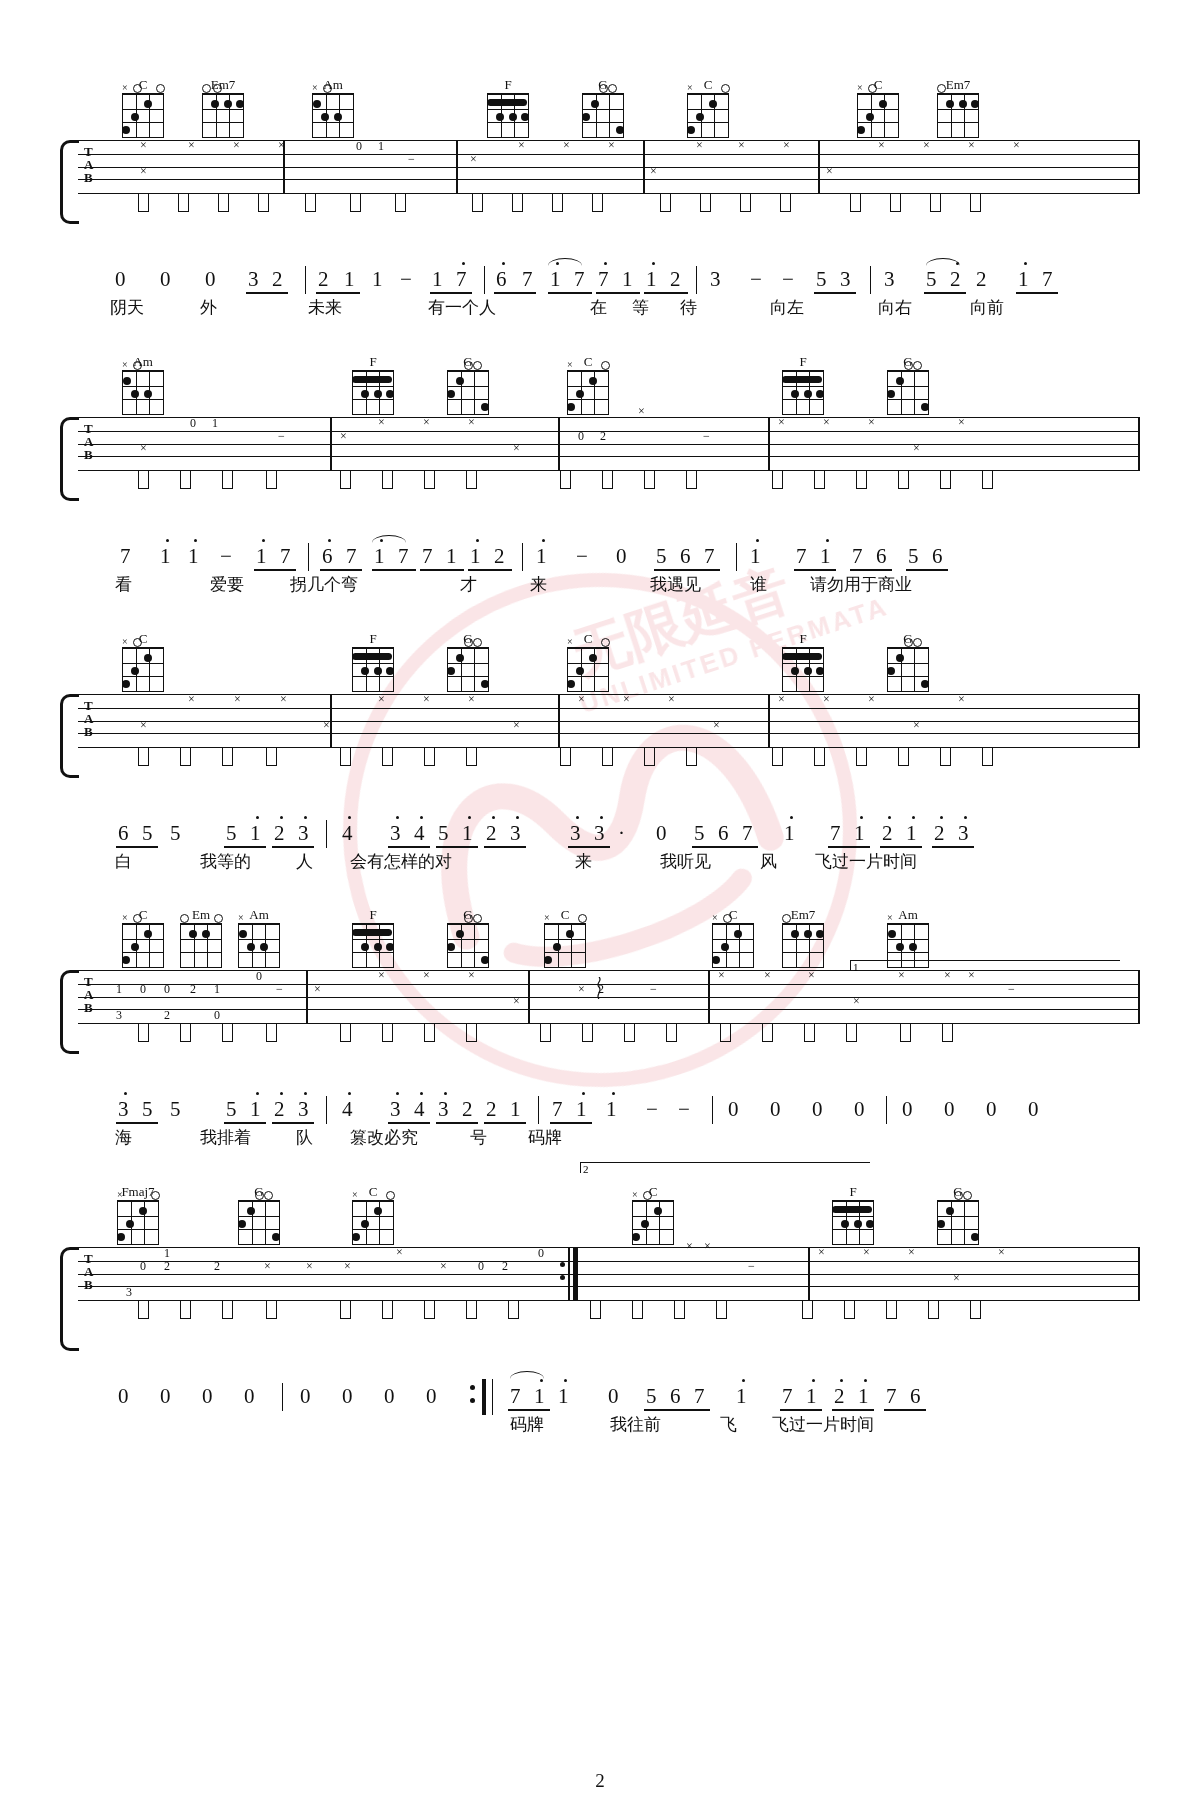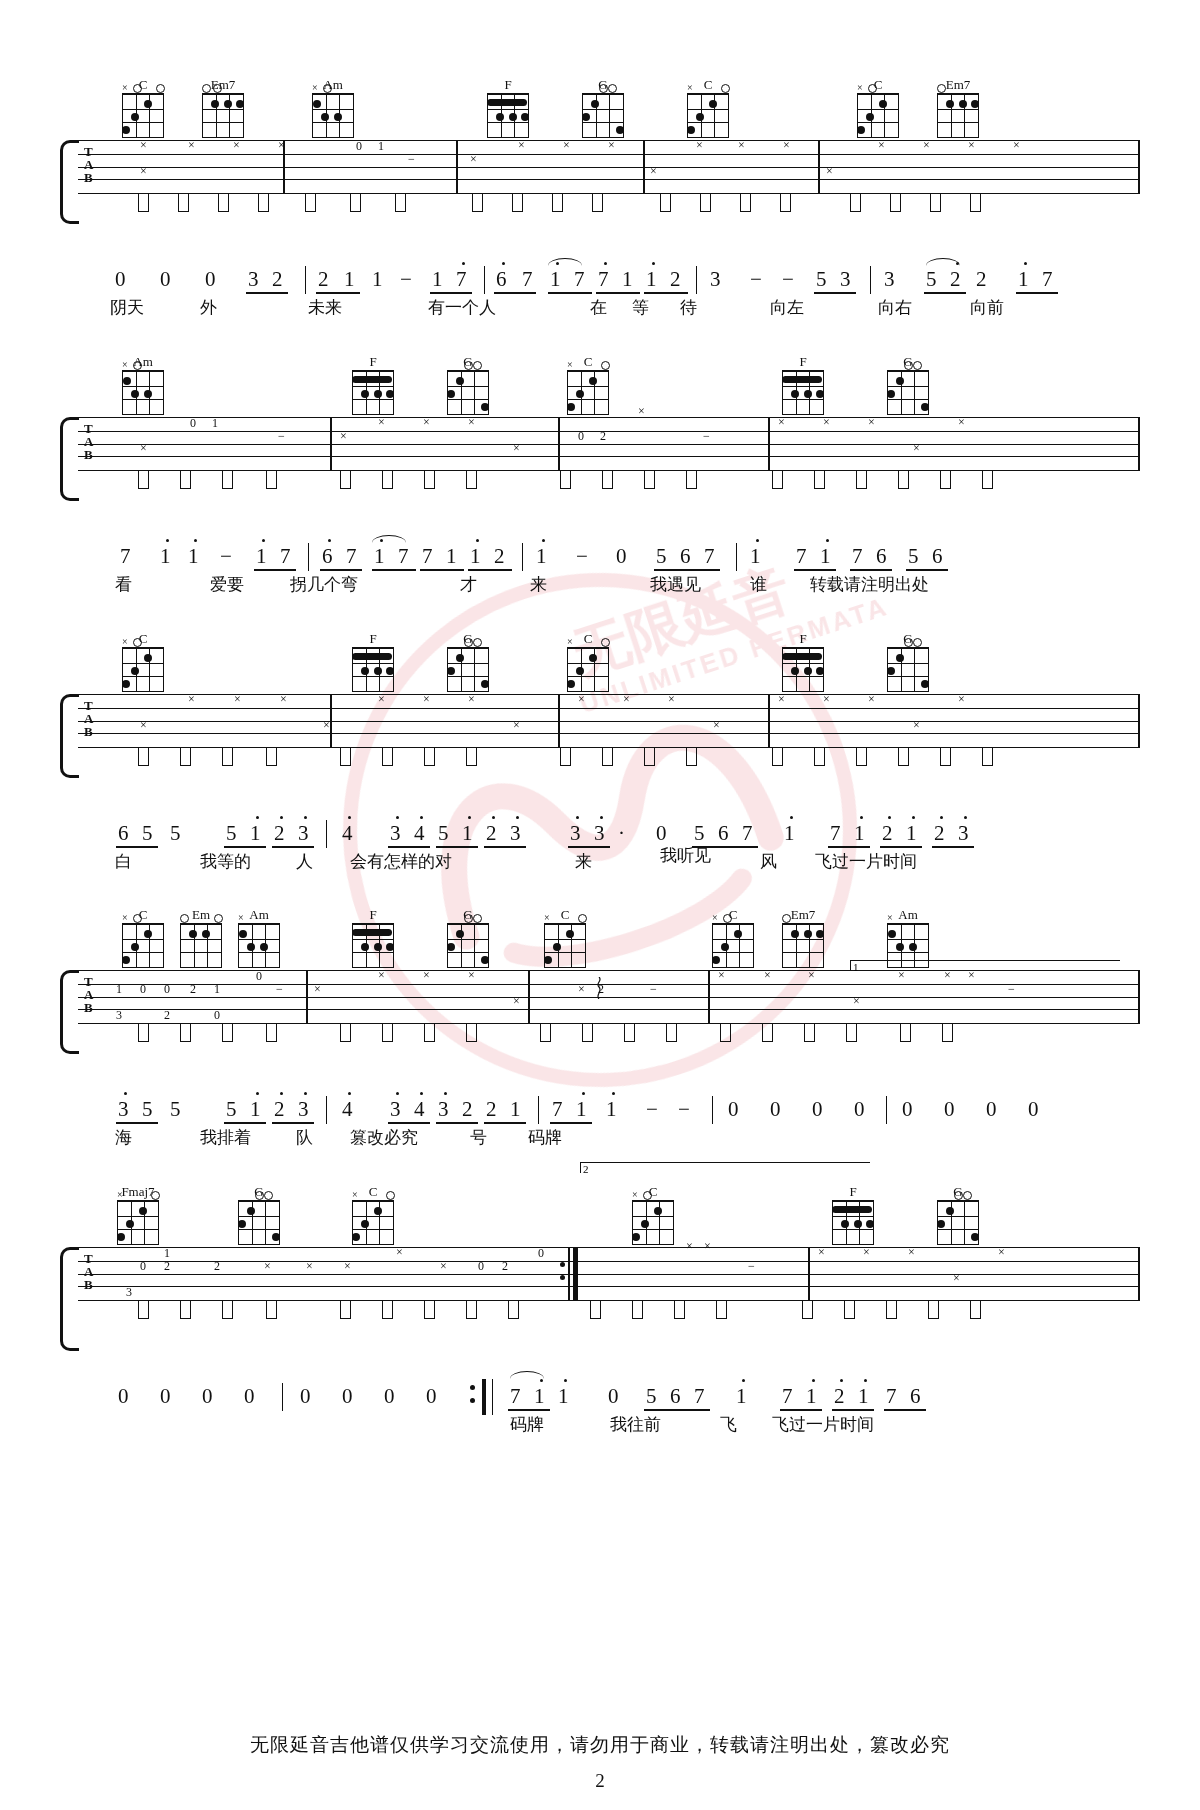--- a/index.html
+++ b/index.html
@@ -448,21 +448,21 @@
       <span class="jp-note" style="left:872px;top:0;">6</span>
     <div class="jp-beam" style="left:846px;top:24px;width:42px;"></div>
 
     <span class="lyr" style="left:55px;top:30px;">看</span>
     <span class="lyr" style="left:150px;top:30px;">爱要</span>
     <span class="lyr" style="left:230px;top:30px;">拐几个弯</span>
     <span class="lyr" style="left:400px;top:30px;">才</span>
     <span class="lyr" style="left:470px;top:30px;">来</span>
     <span class="lyr" style="left:590px;top:30px;">我遇见</span>
     <span class="lyr" style="left:690px;top:30px;">谁</span>
-    <span class="lyr" style="left:750px;top:30px;">转载请注明出处</span>
+    <span class="lyr" style="left:750px;top:30px;">请勿用于商业</span>
   </div>
 
   <div class="system" style="top:632px;height:140px;">
     <div class="brace" style="top:62px;height:78px;"></div>
     <div class="chordbox" style="left:60px;top:0;">
       <div class="chordname">C</div>
       <div class="grid">
           <span class="mute" style="left:-1px;">×</span>
           <span class="open" style="left:10px;"></span>
           <span class="dot" style="left:8px;top:18px;"></span>
@@ -627,21 +627,21 @@
       <span class="jp-note" style="left:898px;top:0;">3</span>
     <div class="jp-dotu" style="left:880px;top:-6px;"></div>
     <div class="jp-dotu" style="left:904px;top:-6px;"></div>
     <div class="jp-beam" style="left:872px;top:24px;width:42px;"></div>
 
     <span class="lyr" style="left:55px;top:30px;">白</span>
     <span class="lyr" style="left:140px;top:30px;">我等的</span>
     <span class="lyr" style="left:236px;top:30px;">人</span>
     <span class="lyr" style="left:290px;top:30px;">会有怎样的对</span>
     <span class="lyr" style="left:515px;top:30px;">来</span>
-    <span class="lyr" style="left:600px;top:24px;">我听见</span>
+    <span class="lyr" style="left:600px;top:30px;">我听见</span>
     <span class="lyr" style="left:700px;top:30px;">风</span>
     <span class="lyr" style="left:755px;top:30px;">飞过一片时间</span>
   </div>
 
   <div class="system" style="top:908px;height:140px;">
     <div class="brace" style="top:62px;height:78px;"></div>
     <div class="chordbox" style="left:60px;top:0;">
       <div class="chordname">C</div>
       <div class="grid">
           <span class="mute" style="left:-1px;">×</span>
@@ -1017,15 +1017,14 @@
     <span class="jp-note" style="left:826px;top:0;">7</span>
       <span class="jp-note" style="left:850px;top:0;">6</span>
     <div class="jp-beam" style="left:824px;top:24px;width:42px;"></div>
 
     <span class="lyr" style="left:450px;top:30px;">码牌</span>
     <span class="lyr" style="left:550px;top:30px;">我往前</span>
     <span class="lyr" style="left:660px;top:30px;">飞</span>
     <span class="lyr" style="left:712px;top:30px;">飞过一片时间</span>
   </div>
 
-  <div class="footer">无限延音吉他谱仅供学习交流使用，请勿用于商业，转载请注明出处，篡改必究</div>
   <div class="pageno">2</div>
 </div>
 
 </body></html>

